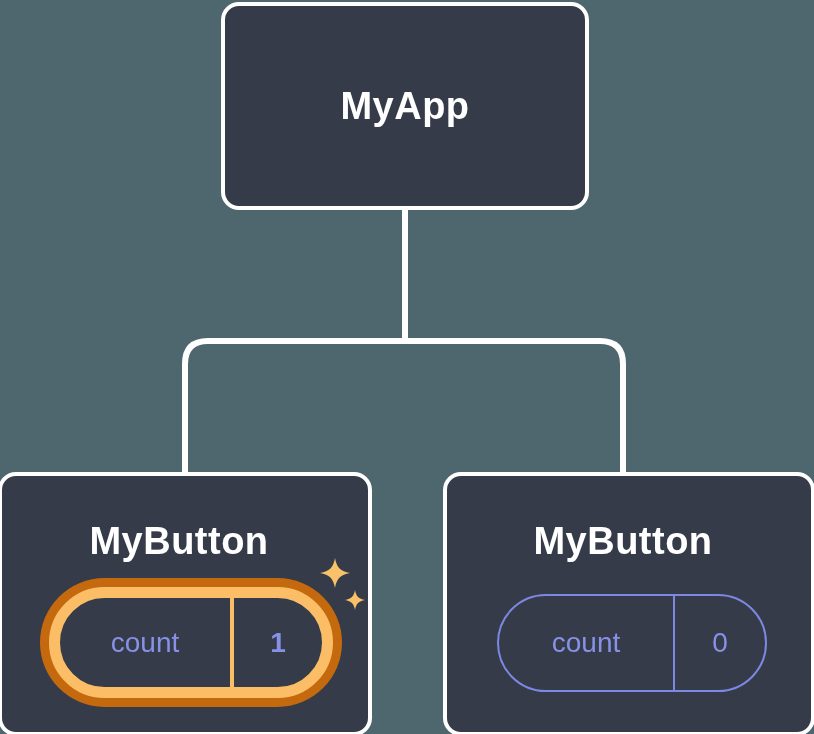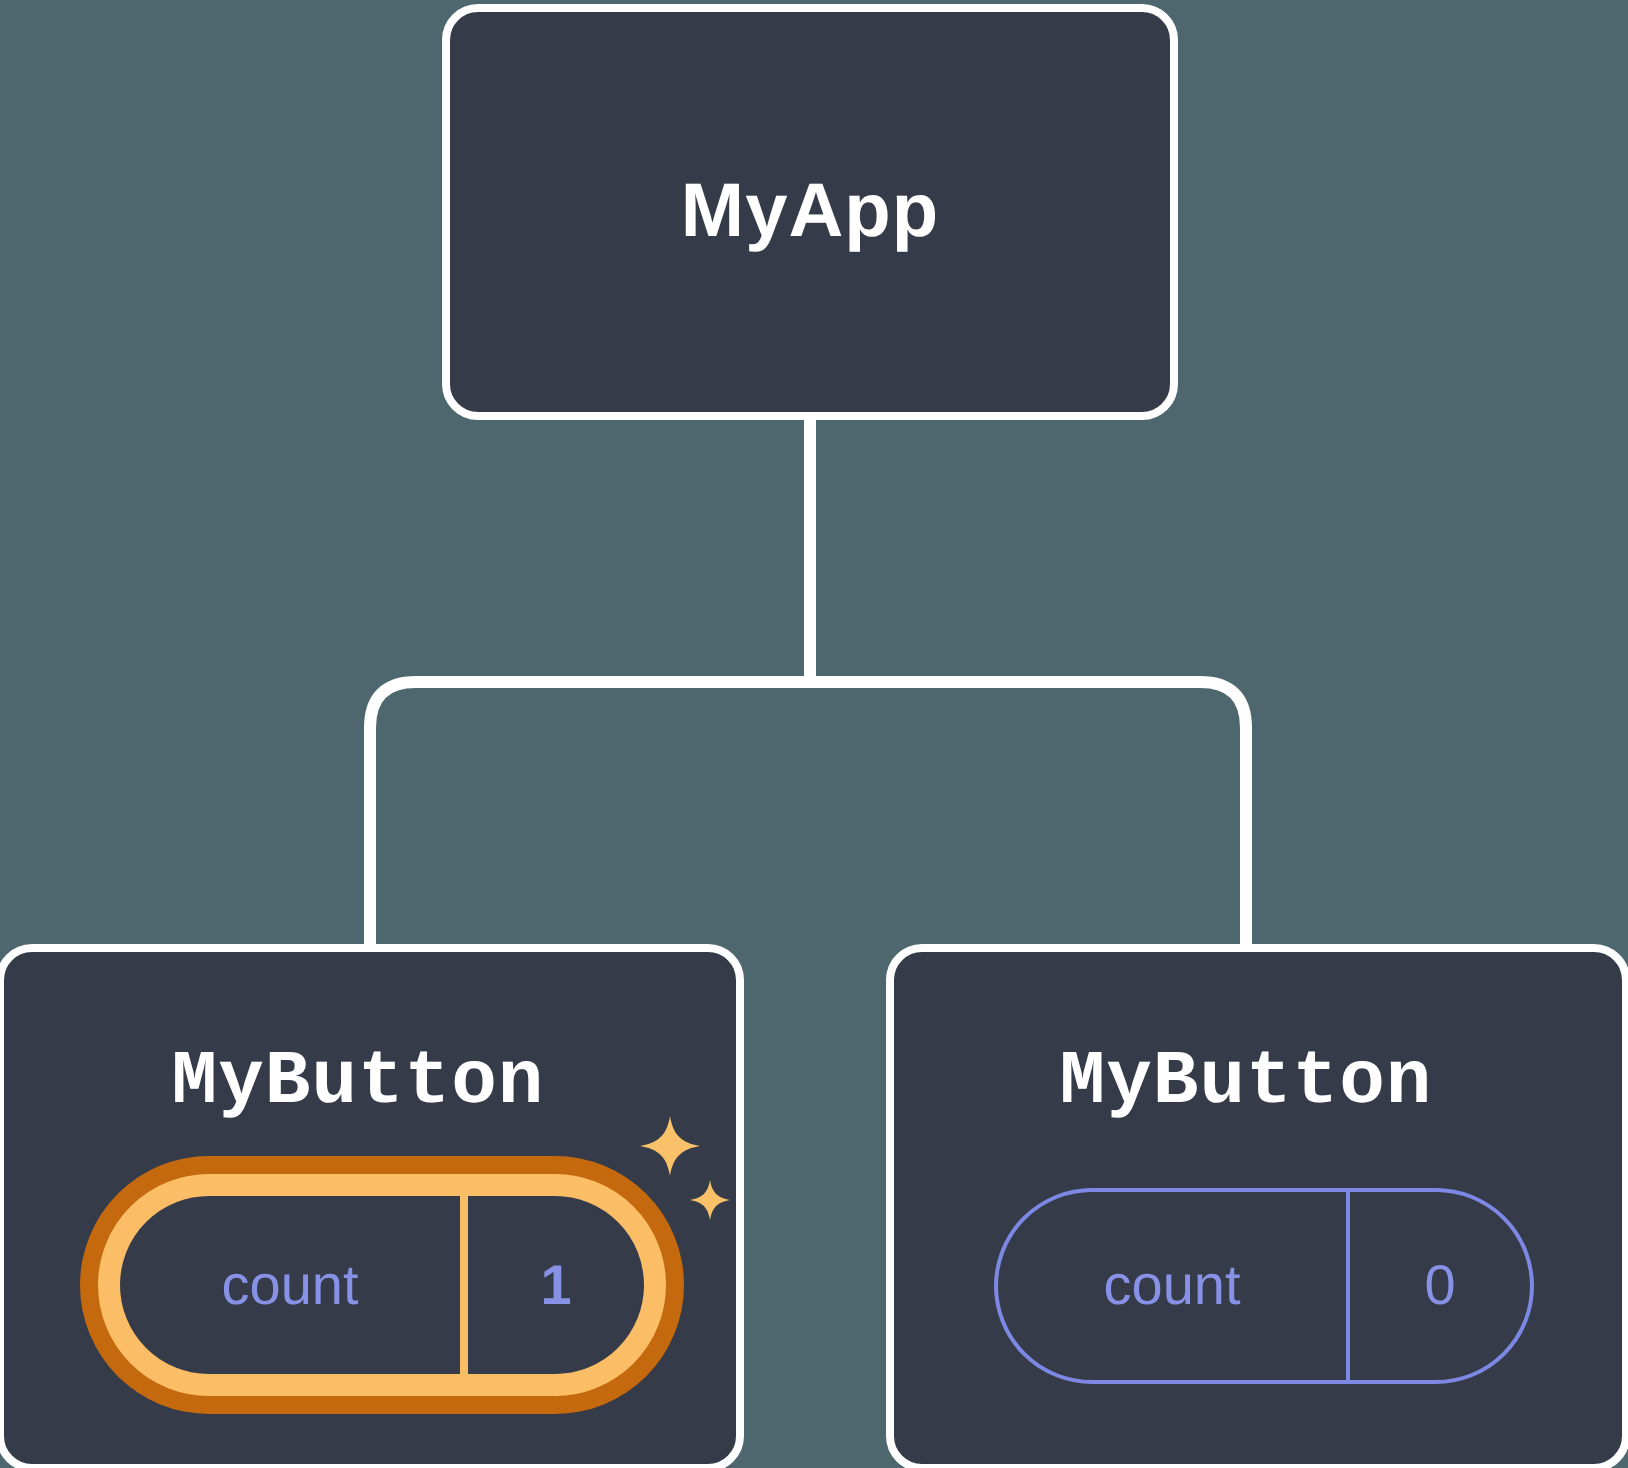--- a/index.html
+++ b/index.html
@@ -57,21 +57,20 @@
   .node-label {
     color: var(--title_text);
     font-size: 38px;
     font-weight: bold;
     letter-spacing: 0.5px;
   }
   .child-label {
     position: absolute;
     top: 44px; left: 0; right: 12px;
     text-align: center;
-    font-family: Liberation Mono, monospace;
   }
   
   .pill {
     position: absolute;
     border-radius: 999px;
     display: flex;
     align-items: stretch;
     overflow: hidden;
     color: var(--state_purple);
     font-size: 28px;

